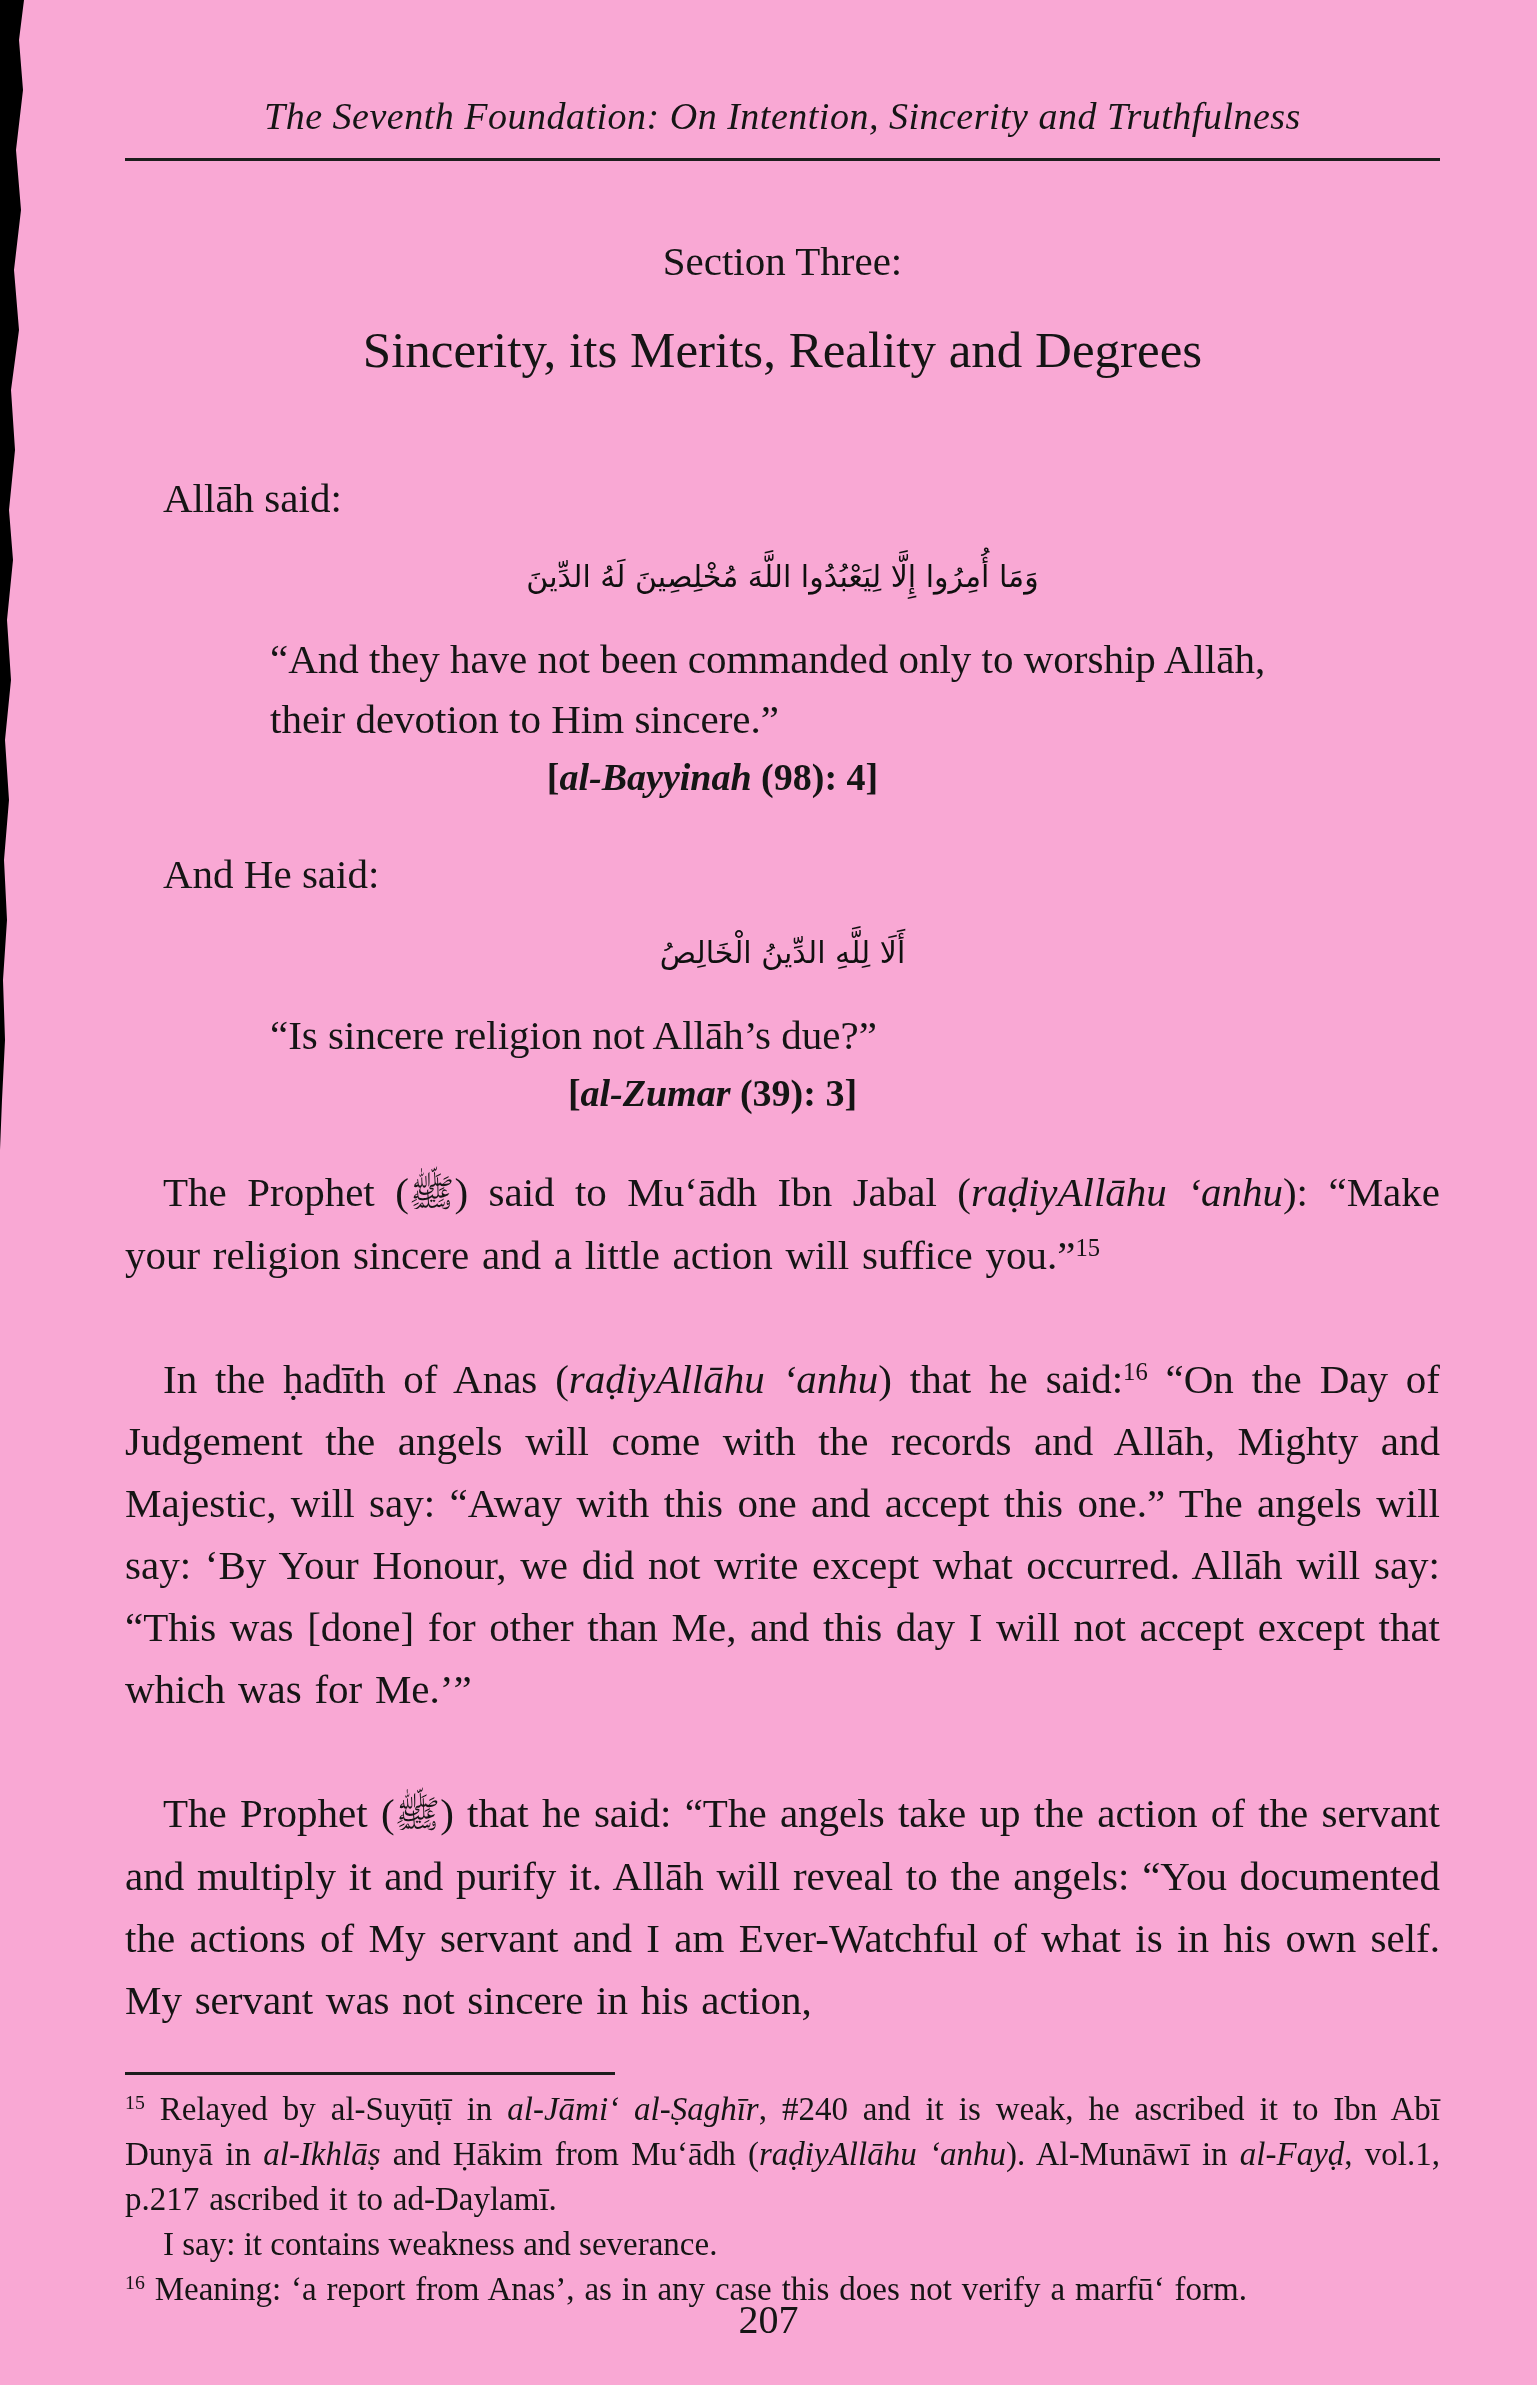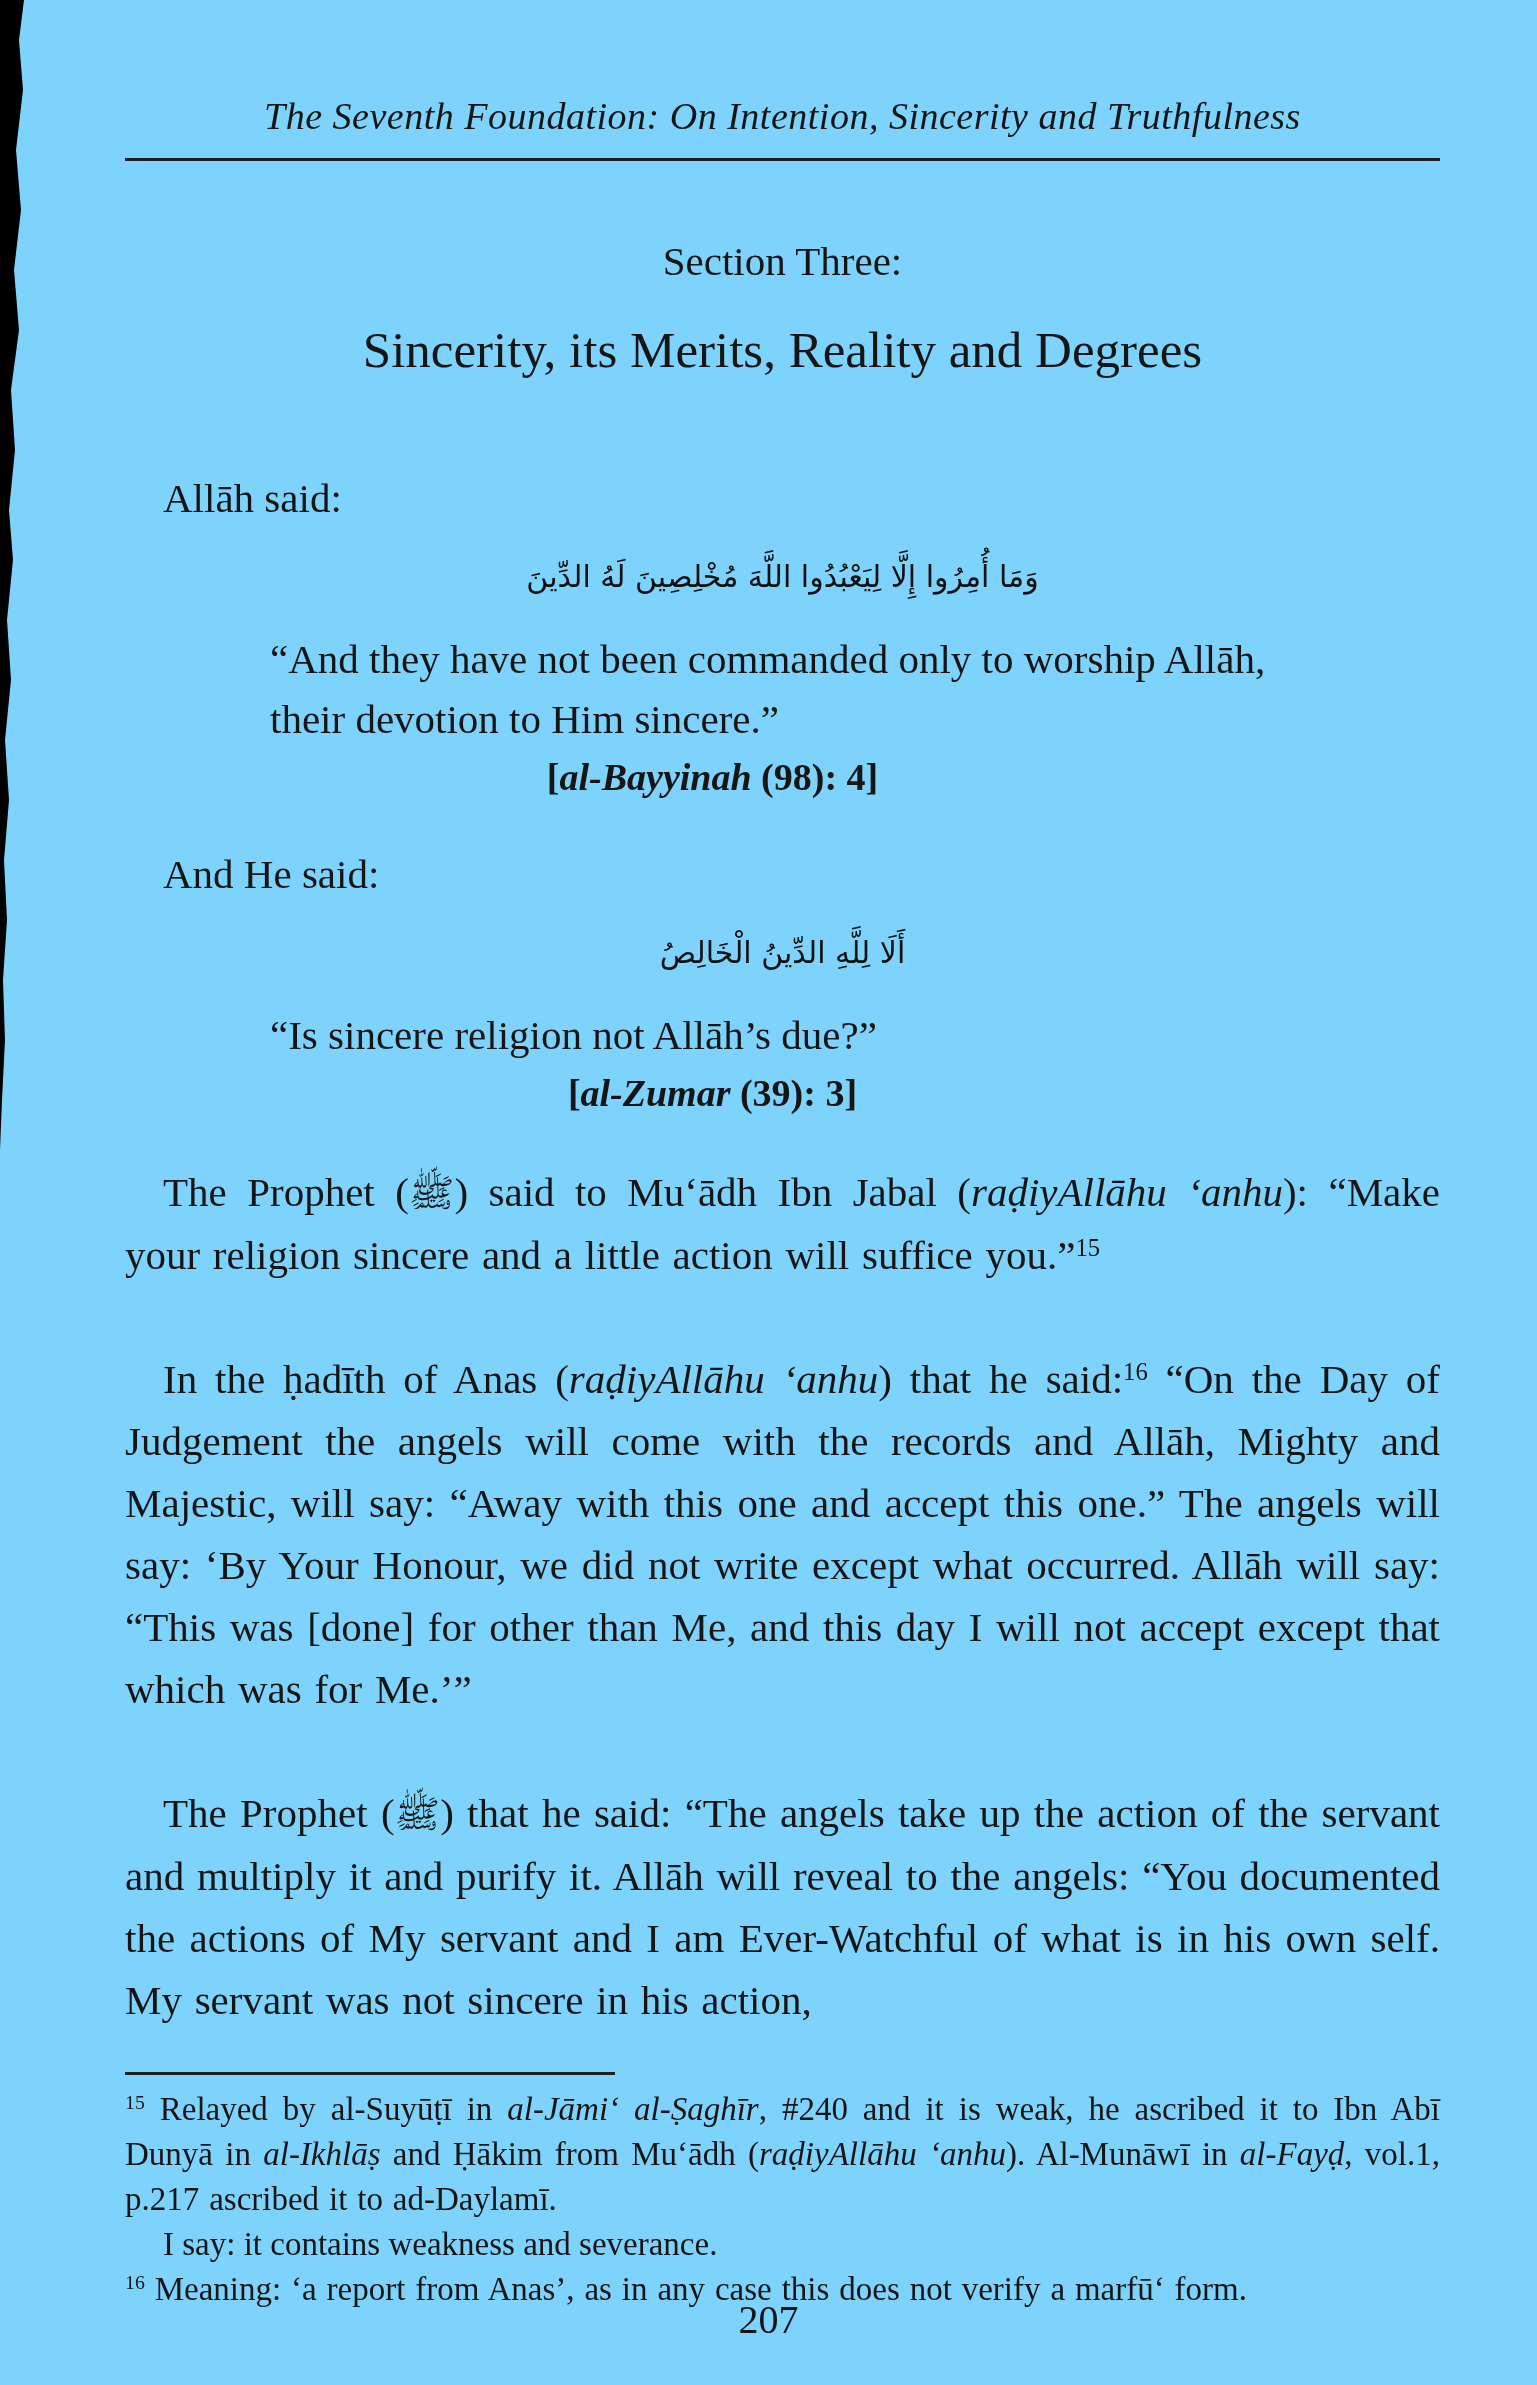--- a/index.html
+++ b/index.html
@@ -1,20 +1,20 @@
 <!DOCTYPE html>
 <html><head>
 <meta charset="utf-8">
 <style>
   html,body { margin:0; padding:0; }
   body { background:#777; }
   .page {
     position:relative;
     width:1537px; height:2385px;
-    background:#7dd3fc;
+    background:#f9a8d4;
     margin:0 auto;
     overflow:hidden;
     font-family:"Liberation Serif","DejaVu Serif",serif;
     color:#151515;
   }
   .scan-edge { position:absolute; left:0; top:0; width:34px; height:1150px; }
   .content { position:absolute; left:125px; top:0; width:1315px; }
   .running-header {
     margin-top:94px; text-align:center;
     font-style:italic; font-size:38px; line-height:44px;

